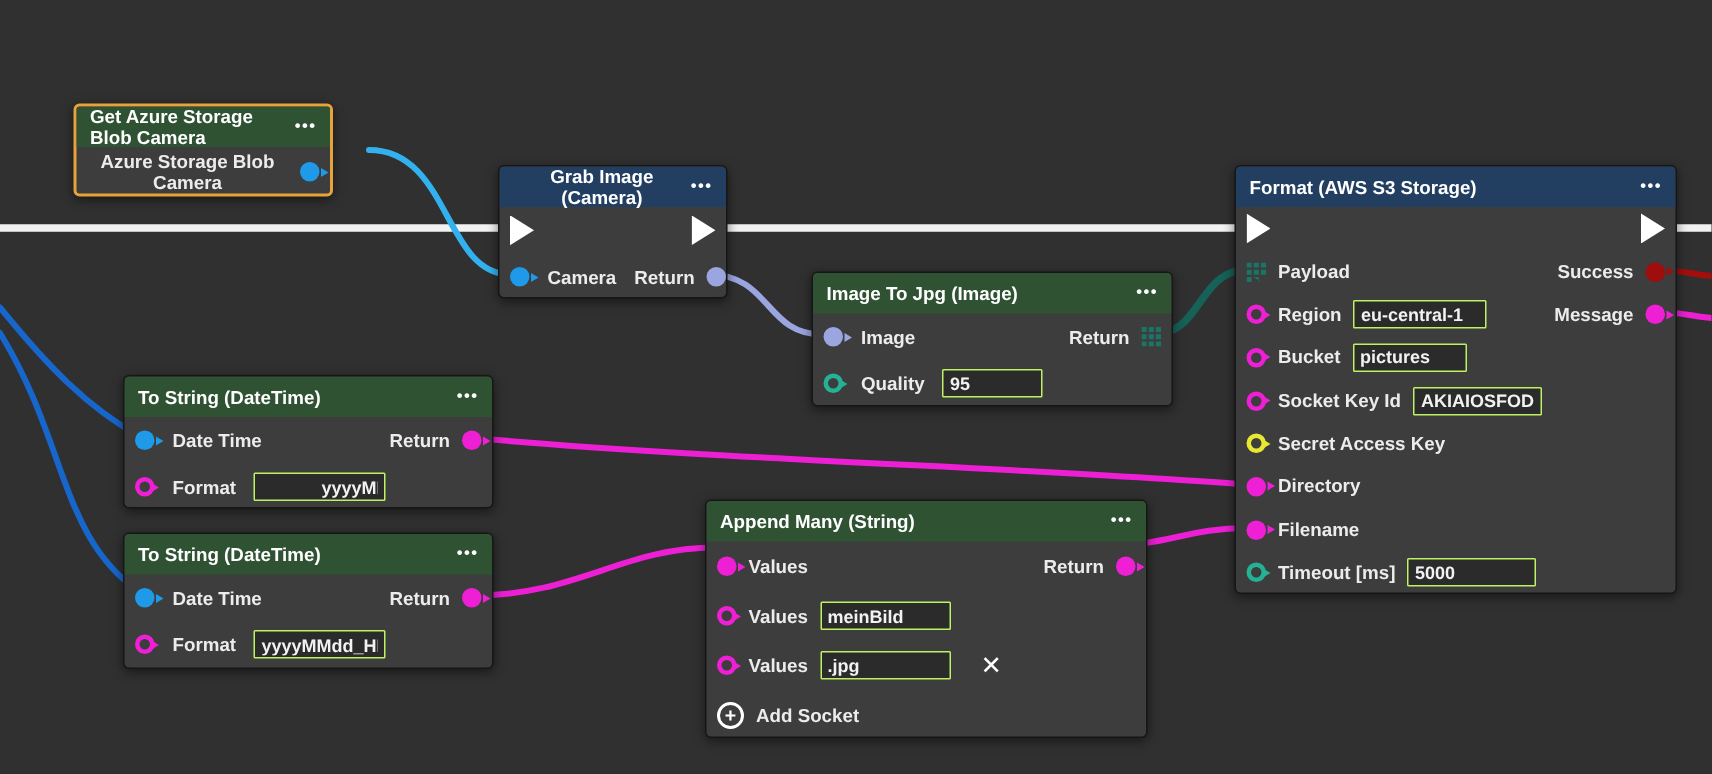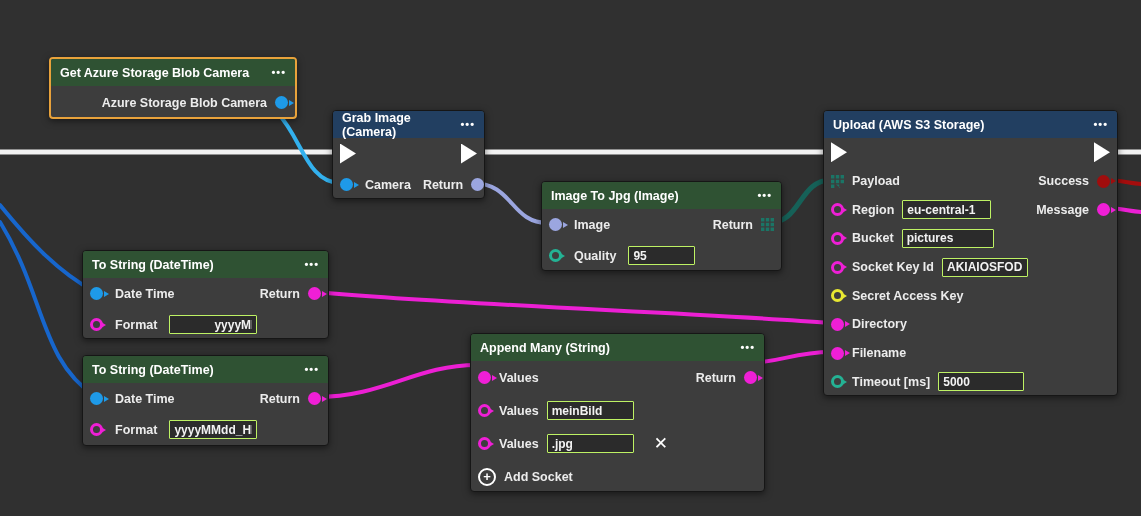--- a/index.html
+++ b/index.html
@@ -18,21 +18,21 @@
     border:1px solid #161616;border-radius:4px;
     box-shadow:0 2px 7px rgba(0,0,0,.5);
     overflow:hidden;
   }
   .node.selected{border:2px solid var(--selection-orange,#e8a23b);}
   .header{
     height:27px;display:flex;align-items:center;justify-content:space-between;
     padding:0 9px;color:#fff;font-size:12.5px;font-weight:700;
   }
   .h-green{background:var(--header-green,#2f5233);}
-  .h-blue{background:var(--header-blue,#223f61);}
+  .h-blue{background:var(--header-blue,#223f61);text-align:center;}
   .dots{font-size:11px;letter-spacing:1px;line-height:1;cursor:pointer;}
   .row{display:flex;align-items:center;padding:0 7px;gap:8px;color:#ececec;
        font-size:12.5px;font-weight:700;}
   .n-azure .row{height:33px;justify-content:flex-end;text-align:center;}
   .n-grab .row,.n-jpg .row,.n-ts .row{height:31px;gap:12px;}
   .n-upload .row{height:28.7px;}
   .n-append .row{height:33px;}
   .row.exec{justify-content:space-between;}
   .out{margin-left:auto;display:flex;align-items:center;gap:8px;}
 
@@ -78,21 +78,21 @@
   <path d="M246,100 C300,100 296,183 340,183" style="stroke:var(--wire-azure,#33b1ee);stroke-width:4"></path>
   <path d="M472,183 C514,183 510,223 548,223" style="stroke:var(--wire-lavender,#9ba6e0);stroke-width:4"></path>
   <path d="M769,223 C801,223 799,180 831,180" style="stroke:var(--wire-teal,#166158);stroke-width:5"></path>
   <path d="M316,292 C470,306 690,312 831,323" style="stroke:var(--wire-magenta,#ec1fd4);stroke-width:4"></path>
   <path d="M316,397 C385,397 415,365 477,365" style="stroke:var(--wire-magenta,#ec1fd4);stroke-width:4"></path>
   <path d="M736,364 C778,364 792,352 831,352" style="stroke:var(--wire-magenta,#ec1fd4);stroke-width:4"></path>
   <path d="M1104,180 C1121,180 1128,183 1141,184" style="stroke:var(--wire-red,#a50d0d);stroke-width:4"></path>
   <path d="M1104,208 C1121,208 1128,211 1141,212" style="stroke:var(--wire-magenta,#ec1fd4);stroke-width:4"></path>
 </svg>
 
-<div class="node n-azure selected" style="left:49px;top:57px;width:248px;height:62px">
+<div class="node n-azure selected" style="left:49px;top:69px;width:173px;height:62px">
   <div class="header h-green">
     <span>Get Azure Storage Blob Camera</span>
     <span class="dots">•••</span>
   </div>
   <div class="row">
     <span>Azure Storage Blob Camera</span>
     <span class="pin filled c-blue"></span>
   </div>
 </div>
 
@@ -132,21 +132,21 @@
   </div>
   <div class="row">
     <span class="pin ring c-teal"></span>
     <span>Quality</span>
     <input class="tf" style="width: 67px;" readonly="" value="95">
   </div>
 </div>
 
 <div class="node n-upload" style="left:823px;top:110px;width:295px;height:286px">
   <div class="header h-blue">
-    <span>Upload (AWS S3 Storage)</span>
+    <span>Format (AWS S3 Storage)</span>
     <span class="dots">•••</span>
   </div>
   <div class="row exec">
     <span class="exec-pin"></span>
     <span class="exec-pin"></span>
   </div>
   <div class="row">
     <span class="gridpin"><svg viewBox="0 0 13 13" width="13" height="13">
           <path fill="currentColor" d="M0 0h3.4v3.4H0zM4.8 0h3.4v3.4H4.8zM9.6 0h3.4v3.4H9.6zM0 4.8h3.4v3.4H0zM4.8 4.8h3.4v3.4H4.8zM9.6 4.8h3.4v3.4H9.6zM0 9.6h3.4v3.4H0zM4.8 9.6h3.4v3.4H9.6z"></path>
         </svg></span>
@@ -161,21 +161,21 @@
     <span>Region</span>
     <input class="tf" style="width: 89px;" readonly="" value="eu-central-1">
     <span class="out">
       <span>Message</span>
       <span class="pin filled c-mag"></span>
     </span>
   </div>
   <div class="row">
     <span class="pin ring c-mag"></span>
     <span>Bucket</span>
-    <input class="tf" style="width: 92px;" readonly="" value="pictures">
+    <input class="tf" style="width: 76px;" readonly="" value="pictures">
   </div>
   <div class="row">
     <span class="pin ring c-mag"></span>
     <span>Socket Key Id</span>
     <input class="tf" style="width: 86px;" readonly="" value="AKIAIOSFODNN">
   </div>
   <div class="row">
     <span class="pin ring c-yel"></span>
     <span>Secret Access Key</span>
   </div>

